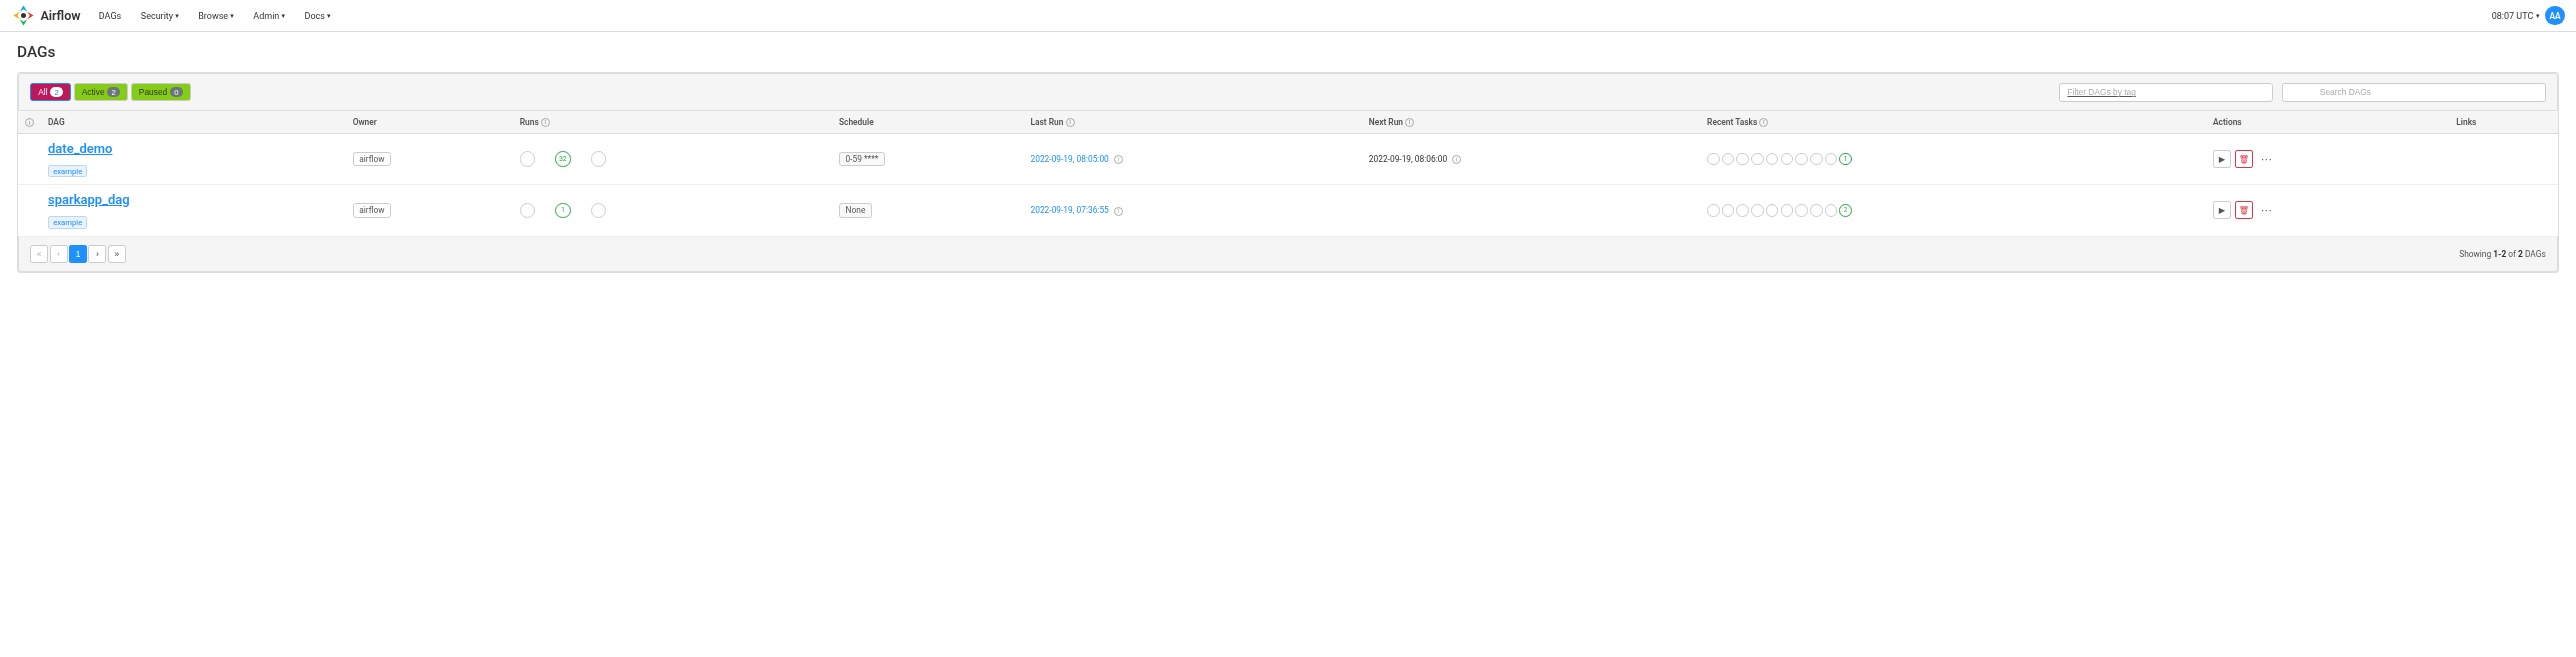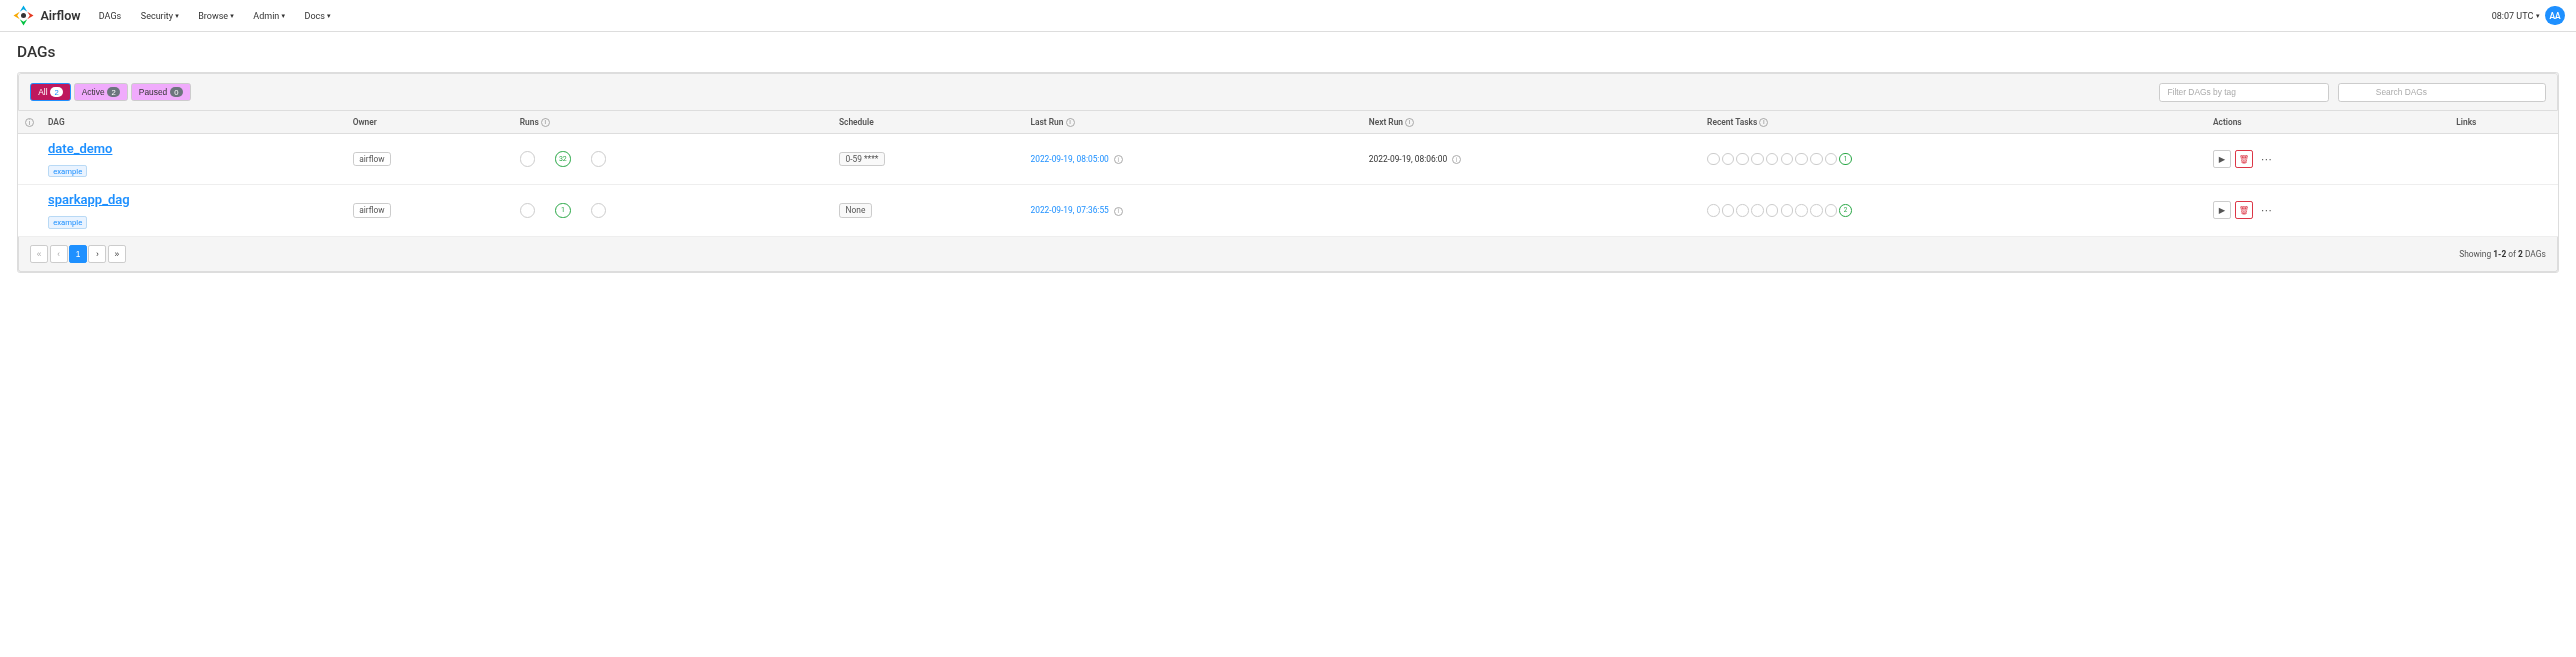--- a/index.html
+++ b/index.html
@@ -26,31 +26,31 @@
     .filter-bar {
       background: #f5f5f5; border: 0.7px solid #ddd; border-radius: 2.8px;
       padding: 8.4px 11.2px; display: flex; align-items: center; gap: 8.4px; margin-bottom: 0;
     }
     .filter-tabs { display: flex; gap: 2.8px; }
     .filter-tab {
       padding: 2.8px 7px; border-radius: 2.8px; border: 0.7px solid transparent;
       cursor: pointer; font-size: 8.4px; display: flex; align-items: center; gap: 2.8px;
     }
     .filter-tab.active { background: #be185d; color: #fff; border-color: #1e90ff; }
-    .filter-tab.inactive { background: #f0abfc; color: #333; border: 0.7px solid #ccc; }
+    .filter-tab.inactive { background: #84cc16; color: #333; border: 0.7px solid #ccc; }
     .badge { background: #1e90ff; color: #fff; border-radius: 7px; padding: 0.7px 4.2px; font-size: 7.7px; }
     .filter-tab.active .badge { background: #fff; color: #1e90ff; }
     .filter-tab.inactive .badge { background: #6c757d; color: #fff; }
     .filter-spacer { flex: 1; }
     .tag-filter-input, .search-input {
       border: 0.7px solid #ccc; border-radius: 2.8px; padding: 3.5px 7px;
       font-size: 8.4px; color: #555; background: #fff;
     }
-    .tag-filter-input { width: 170px; }
-    .search-input { width: 208px; padding-left: 37px; }
+    .tag-filter-input { width: 214px; text-decoration: underline; }
+    .search-input { width: 264px; padding-left: 37px; }
     .search-input::placeholder, .tag-filter-input::placeholder { color: #aaa; }
 
     
     .dag-table { width: 100%; border-collapse: collapse; background: #fff; }
     .dag-table thead tr { border-bottom: 1.4px solid #ddd; background: #f5f5f5; }
     .dag-table thead th {
       padding: 5.6px 7px; text-align: left; font-size: 8.4px; font-weight: 600;
       color: #555; white-space: nowrap;
     }
     .dag-table tbody tr { border-bottom: 0.7px solid #eee; }

